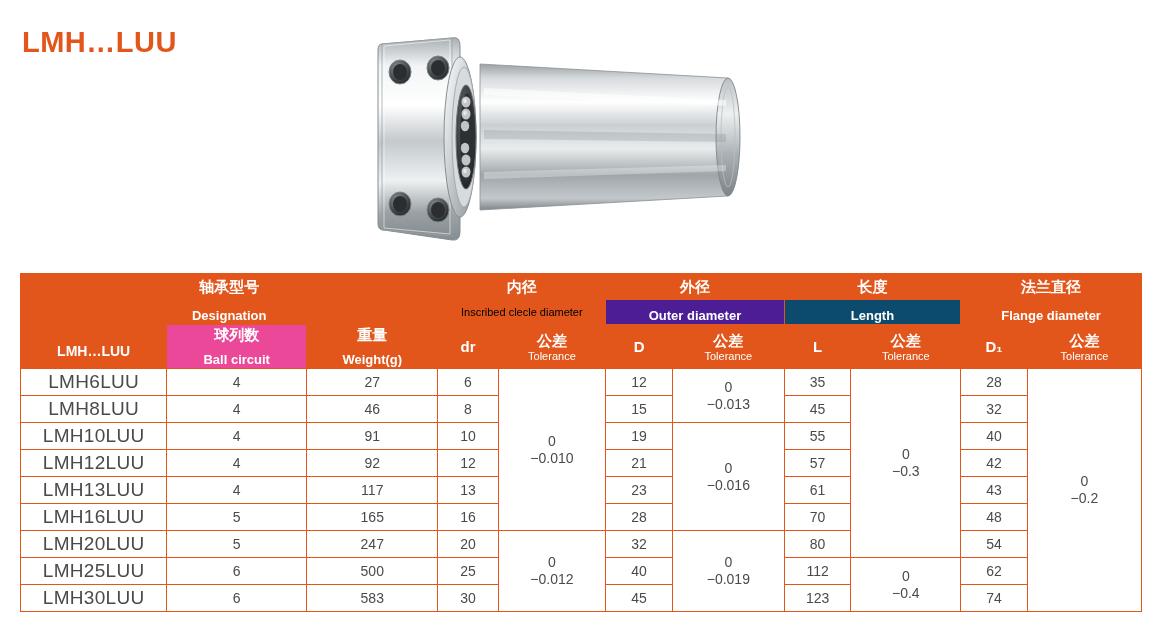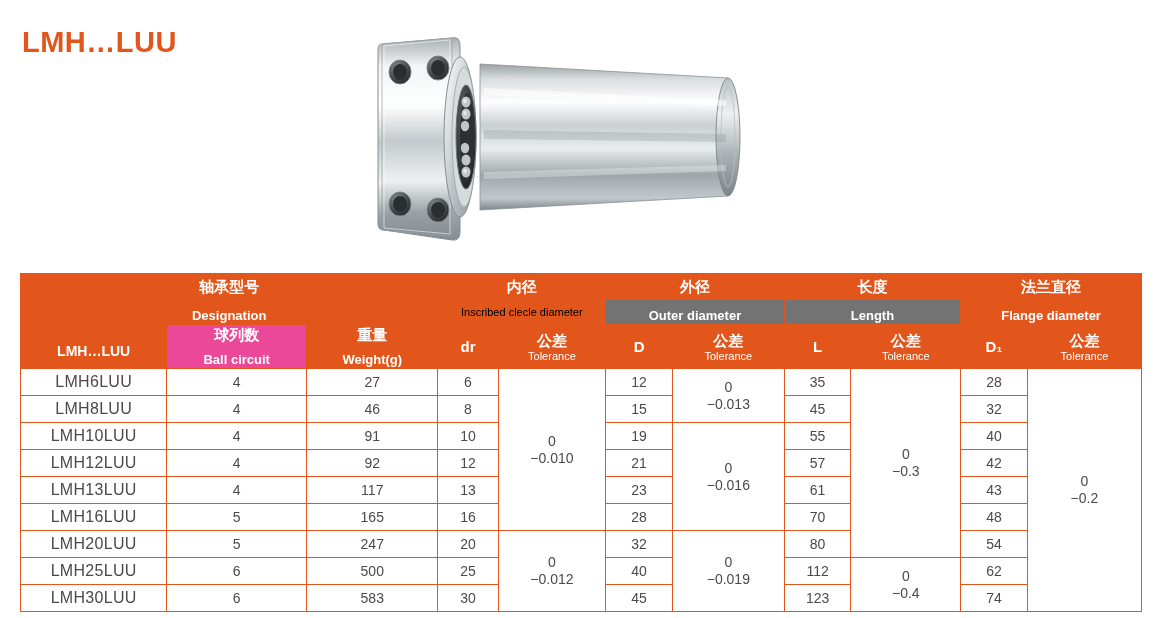--- a/index.html
+++ b/index.html
@@ -91,21 +91,21 @@
     display: block;
     line-height: 18px;
   }
   .row-h { height: 26px; }
   tbody td {
     font-size: 14px;
     color: #4a4a4a;
     height: 26px;
   }
   tbody td.name {
-    font-size: 16px;
+    font-size: 19px;
     letter-spacing: 0.3px;
   }
   .tol {
     font-size: 14px;
     line-height: 17px;
     color: #4a4a4a;
     white-space: pre-line;
   }
   
   col.c-name { width: 136px; }
@@ -254,24 +254,24 @@
       </thead>
       <tbody>
 
         <tr style="height:24px">
           <th colspan="3" style="background:#e2551b;border-top:none;color:#fff">
             <span class="hdr-en">Designation</span>
           </th>
           <th colspan="2" style="background:#e2551b;border-top:none;color:#000000">
             <span class="hdr-en-sm">Inscribed clecle diameter</span>
           </th>
-          <th colspan="2" style="background:#737373;border-top:none;color:#fff">
+          <th colspan="2" style="background:#4c1d95;border-top:none;color:#fff">
             <span class="hdr-en">Outer diameter</span>
           </th>
-          <th colspan="2" style="background:#737373;border-top:none;color:#fff">
+          <th colspan="2" style="background:#0c4a6e;border-top:none;color:#fff">
             <span class="hdr-en">Length</span>
           </th>
           <th colspan="2" style="background:#e2551b;border-top:none;color:#fff">
             <span class="hdr-en">Flange diameter</span>
           </th>
         </tr>
 
         <tr style="height:38px">
           <th style="background:#e2551b;color:#fff">
             <span class="hdr-en" style="font-size:14px">LMH…LUU</span>

